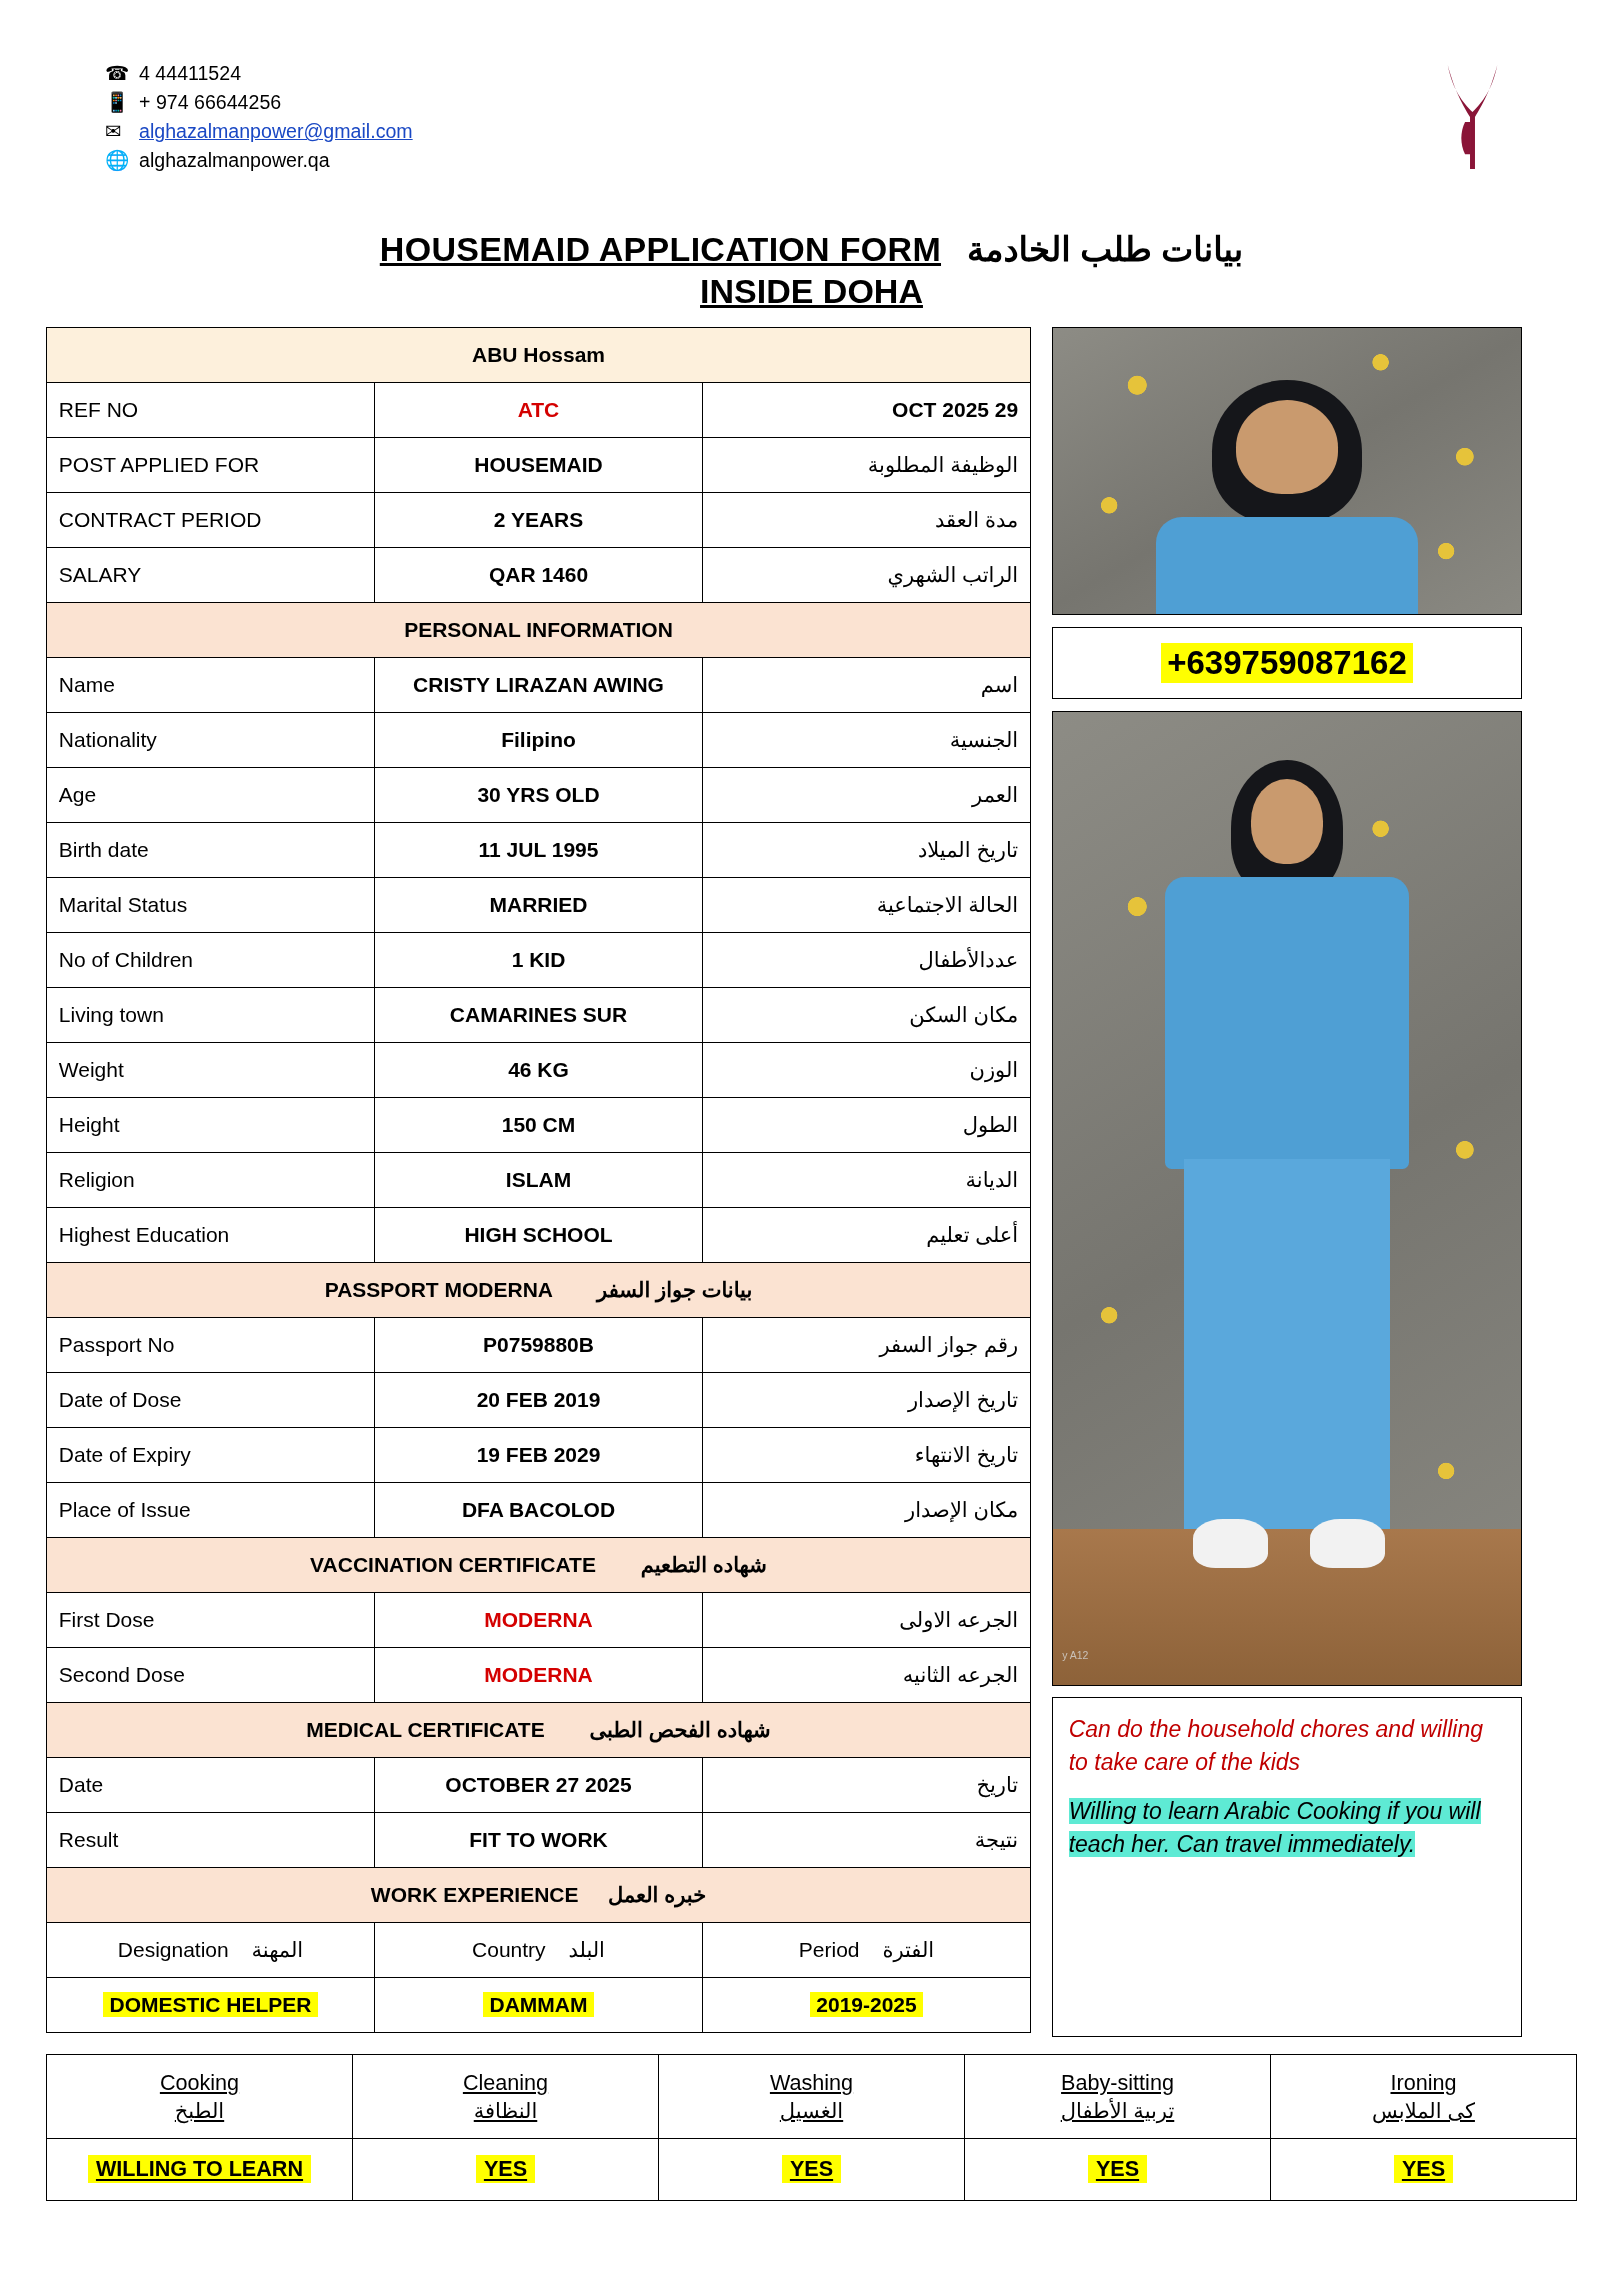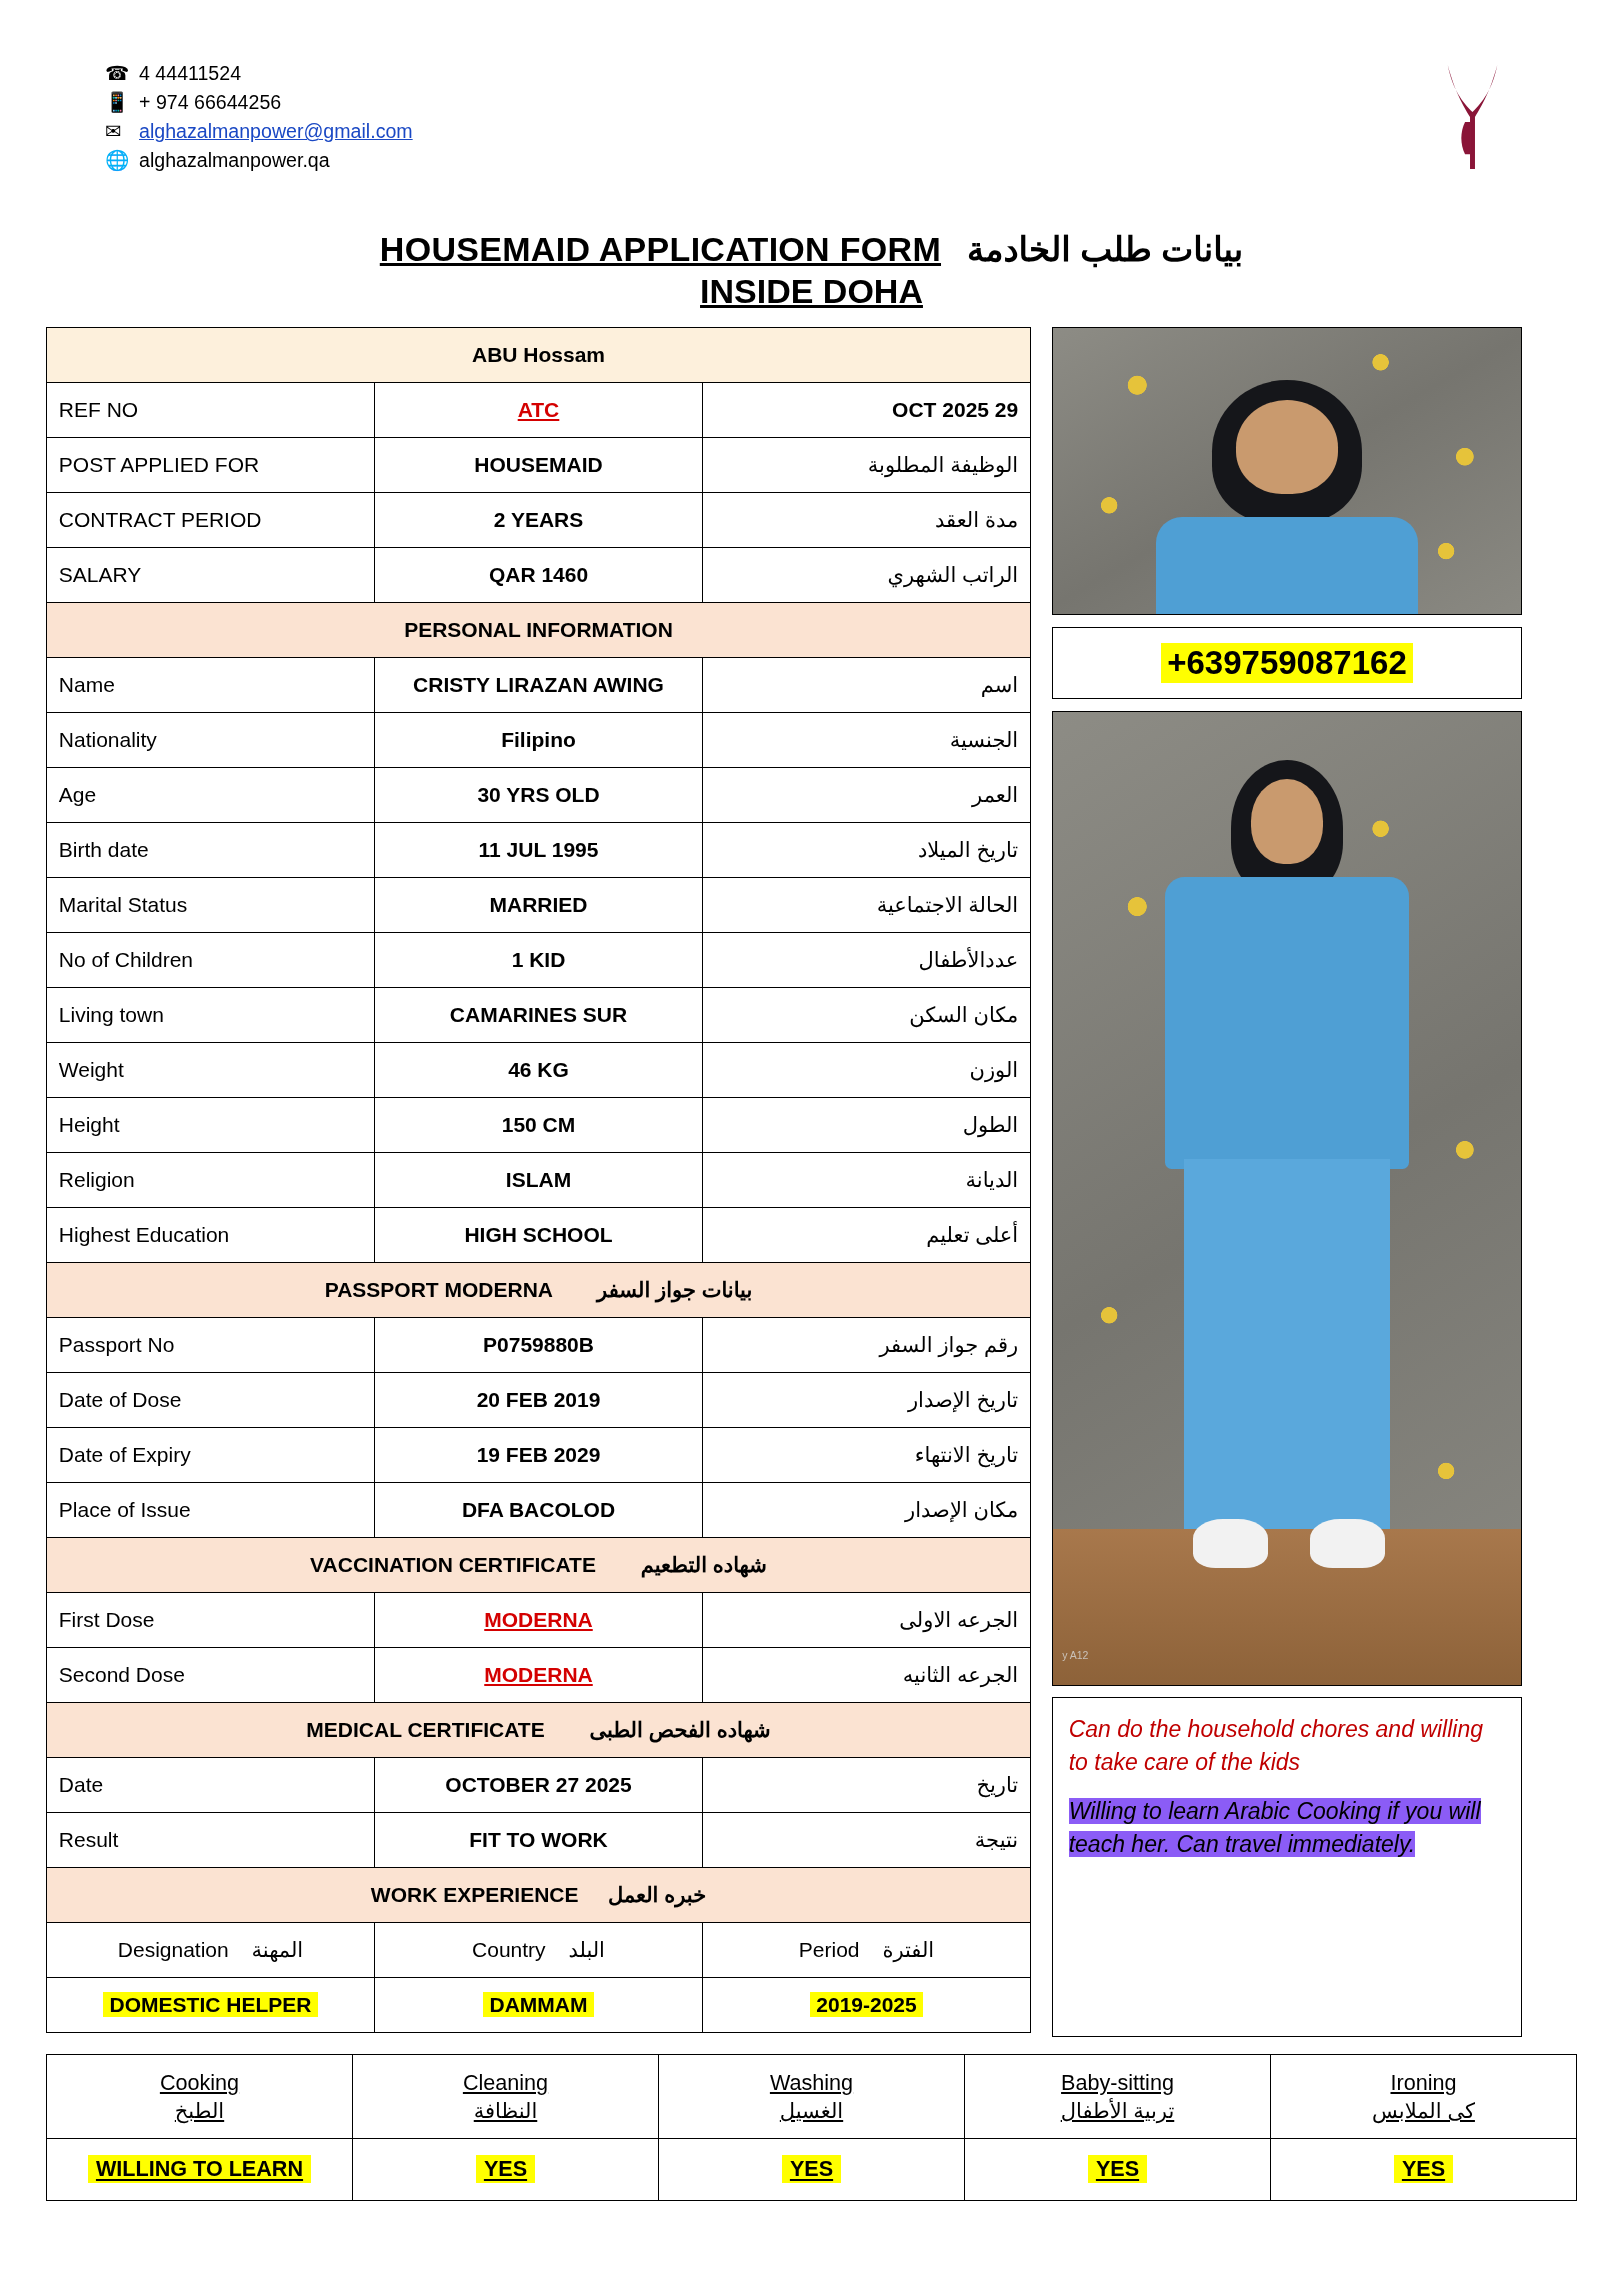--- a/index.html
+++ b/index.html
@@ -139,21 +139,21 @@
   .section-row .sec-ar {
     font-weight: bold;
     direction: rtl;
   }
   .agent-row td {
     background: #fdf0dc;
     text-align: center;
     font-weight: bold;
     font-size: 21.6px;
   }
-  .red { color: #d40000; text-decoration: underline; }
+  .red { color: #d40000; }
 
   .we-head td {
     text-align: center;
     font-size: 21px;
   }
   .we-head .en { }
   .we-head .ar { direction: rtl; margin-left: 17px; }
   .we-val td {
     text-align: center;
     font-weight: bold;
@@ -205,21 +205,21 @@
     font-size: 23px;
     line-height: 1.42;
   }
   .note-green {
     margin-top: 17px;
     font-style: italic;
     font-size: 23px;
     line-height: 1.42;
     color: #000;
   }
-  .note-green span { background: #8b5cf6; }
+  .note-green span { background: #5eead4; }
 
   
   table.skills {
     border-collapse: collapse;
     width: 100%;
     table-layout: fixed;
     margin-top: 17px;
     text-decoration: underline;
   }
   table.skills td {

